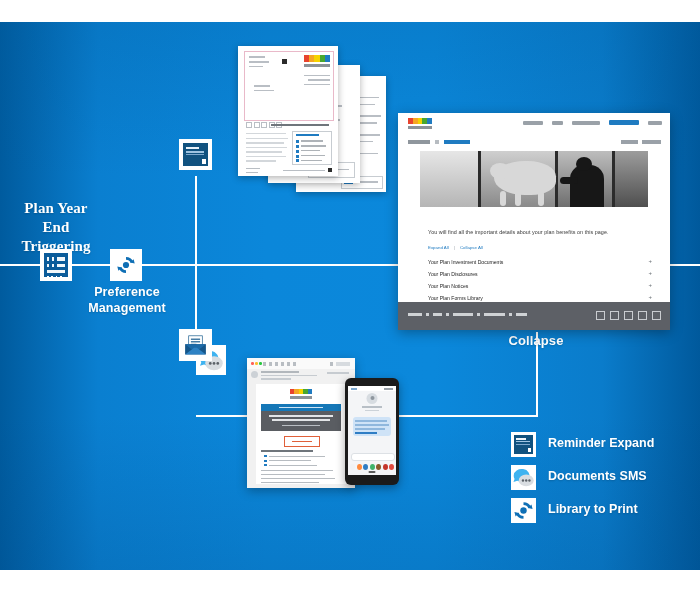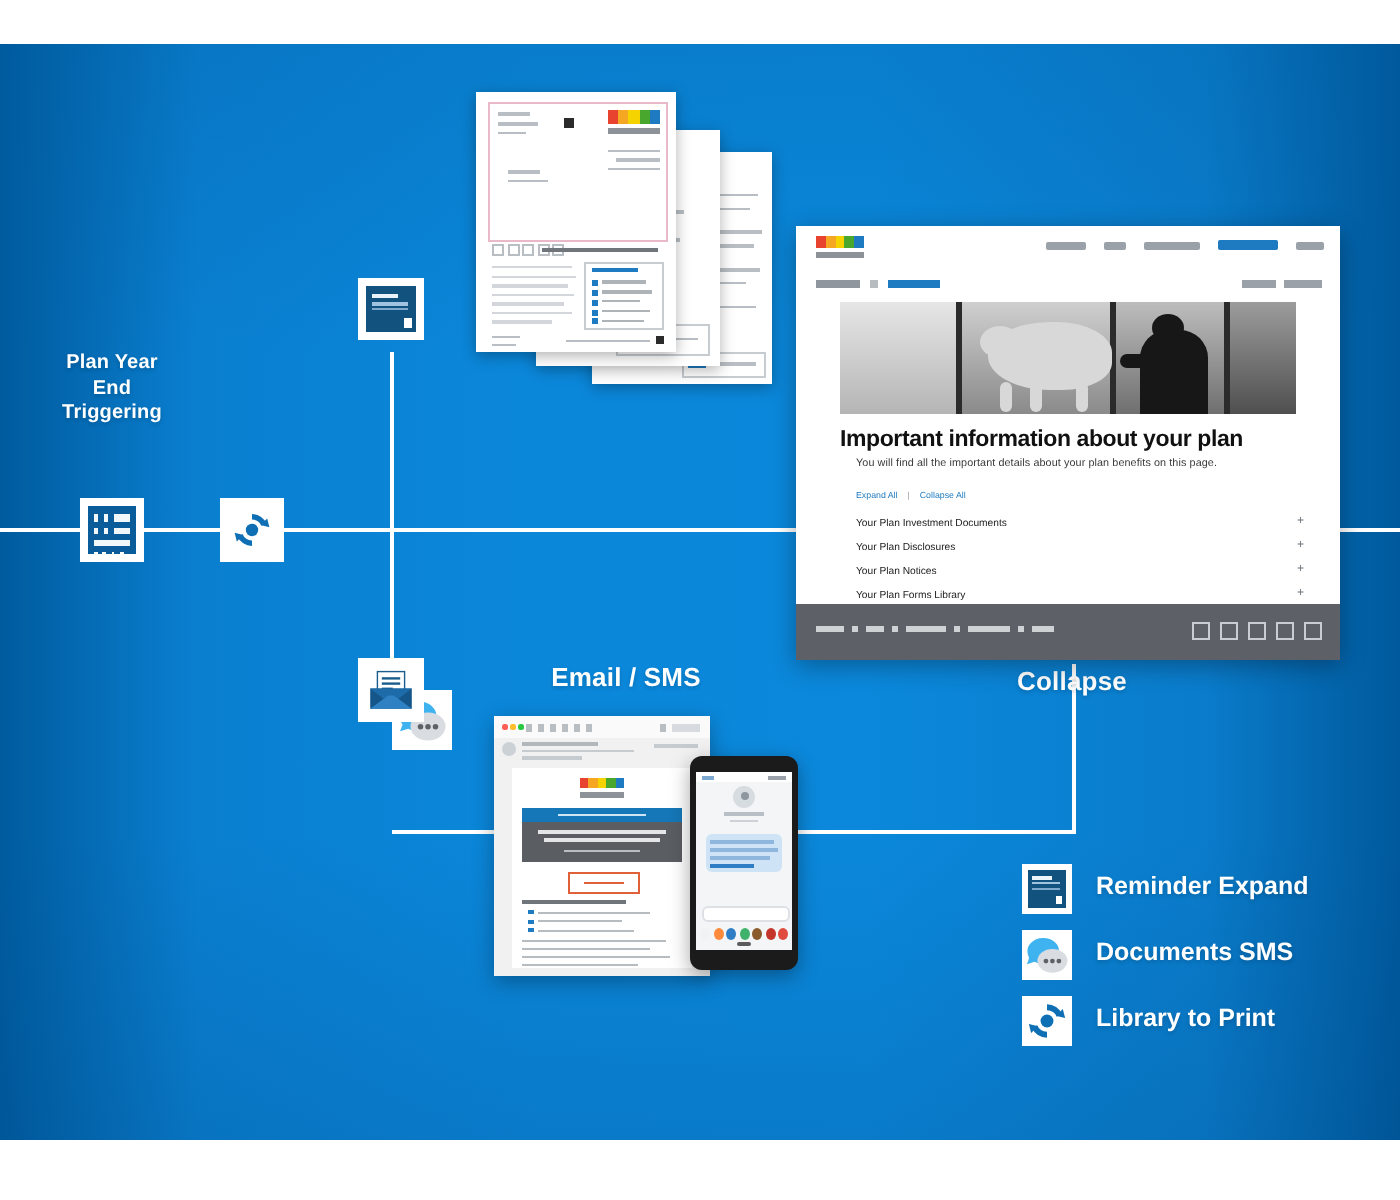--- a/index.html
+++ b/index.html
@@ -142,29 +142,32 @@
 <div id="stage">
 
   <div class="panel"></div>
 
   <div class="line hline" style="left:0;top:264px;width:700px;"></div>
   <div class="line vline" style="left:195px;top:176px;height:90px;"></div>
   <div class="line vline" style="left:195px;top:264px;height:66px;"></div>
   <div class="line hline" style="left:196px;top:415px;width:342px;"></div>
   <div class="line vline" style="left:536px;top:332px;height:85px;"></div>
 
-  <div class="flow-label" style="left:8px;top:176px;width:96px;font-size:10px;">
+  <div class="flow-label" style="left:8px;top:199px;width:96px;font-size:15px;font-family:Liberation Serif, serif;">
     <div>Plan Year</div>
     <div>End</div>
     <div>Triggering</div>
   </div>
 
-
-
-  <div class="flow-label" style="left:258px;top:331px;width:110px;font-size:13px;">Email / SMS</div>
+  <div class="flow-label" style="left:72px;top:285px;width:110px;font-size:12.5px;">
+    <div>Preference</div>
+    <div>Management</div>
+  </div>
+
+
 
   <div class="flow-label" style="left:490px;top:333px;width:92px;font-size:13px;">Collapse</div>
 
   <div class="node" style="left:40px;top:249px;width:32px;height:32px;">
     <div class="node-inner">
       <div class="ico-server">
         <div class="row" style="top:16%;"></div>
         <div class="sq" style="left:22%;top:18%;"></div>
         <div class="sq" style="left:40%;top:18%;"></div>
         <div class="row" style="top:44%;"></div>
@@ -364,21 +367,20 @@
       <div class="dog" style="left:74px;top:10px;width:62px;height:34px;"></div>
       <div class="dog" style="left:70px;top:12px;width:20px;height:16px;border-radius:50%;"></div>
       <div class="dog" style="left:80px;top:40px;width:6px;height:15px;border-radius:3px;"></div>
       <div class="dog" style="left:95px;top:40px;width:6px;height:15px;border-radius:3px;"></div>
       <div class="dog" style="left:118px;top:40px;width:6px;height:15px;border-radius:3px;"></div>
       <div class="person" style="left:150px;top:14px;width:34px;height:42px;border-radius:14px 14px 0 0;"></div>
       <div class="person" style="left:156px;top:6px;width:16px;height:14px;border-radius:50%;"></div>
       <div class="person" style="left:140px;top:26px;width:18px;height:7px;border-radius:4px;"></div>
     </div>
 
-    <div class="ms-title">Important information about your plan</div>
     <div class="ms-sub">You will find all the important details about your plan benefits on this page.</div>
 
     <div class="ms-toggles">
       <span>Expand All</span>
       <span style="color:#9aa1a8">|</span>
       <span>Collapse All</span>
     </div>
 
     <div class="acc" style="top:146px;">
       <span>Your Plan Investment Documents</span>

